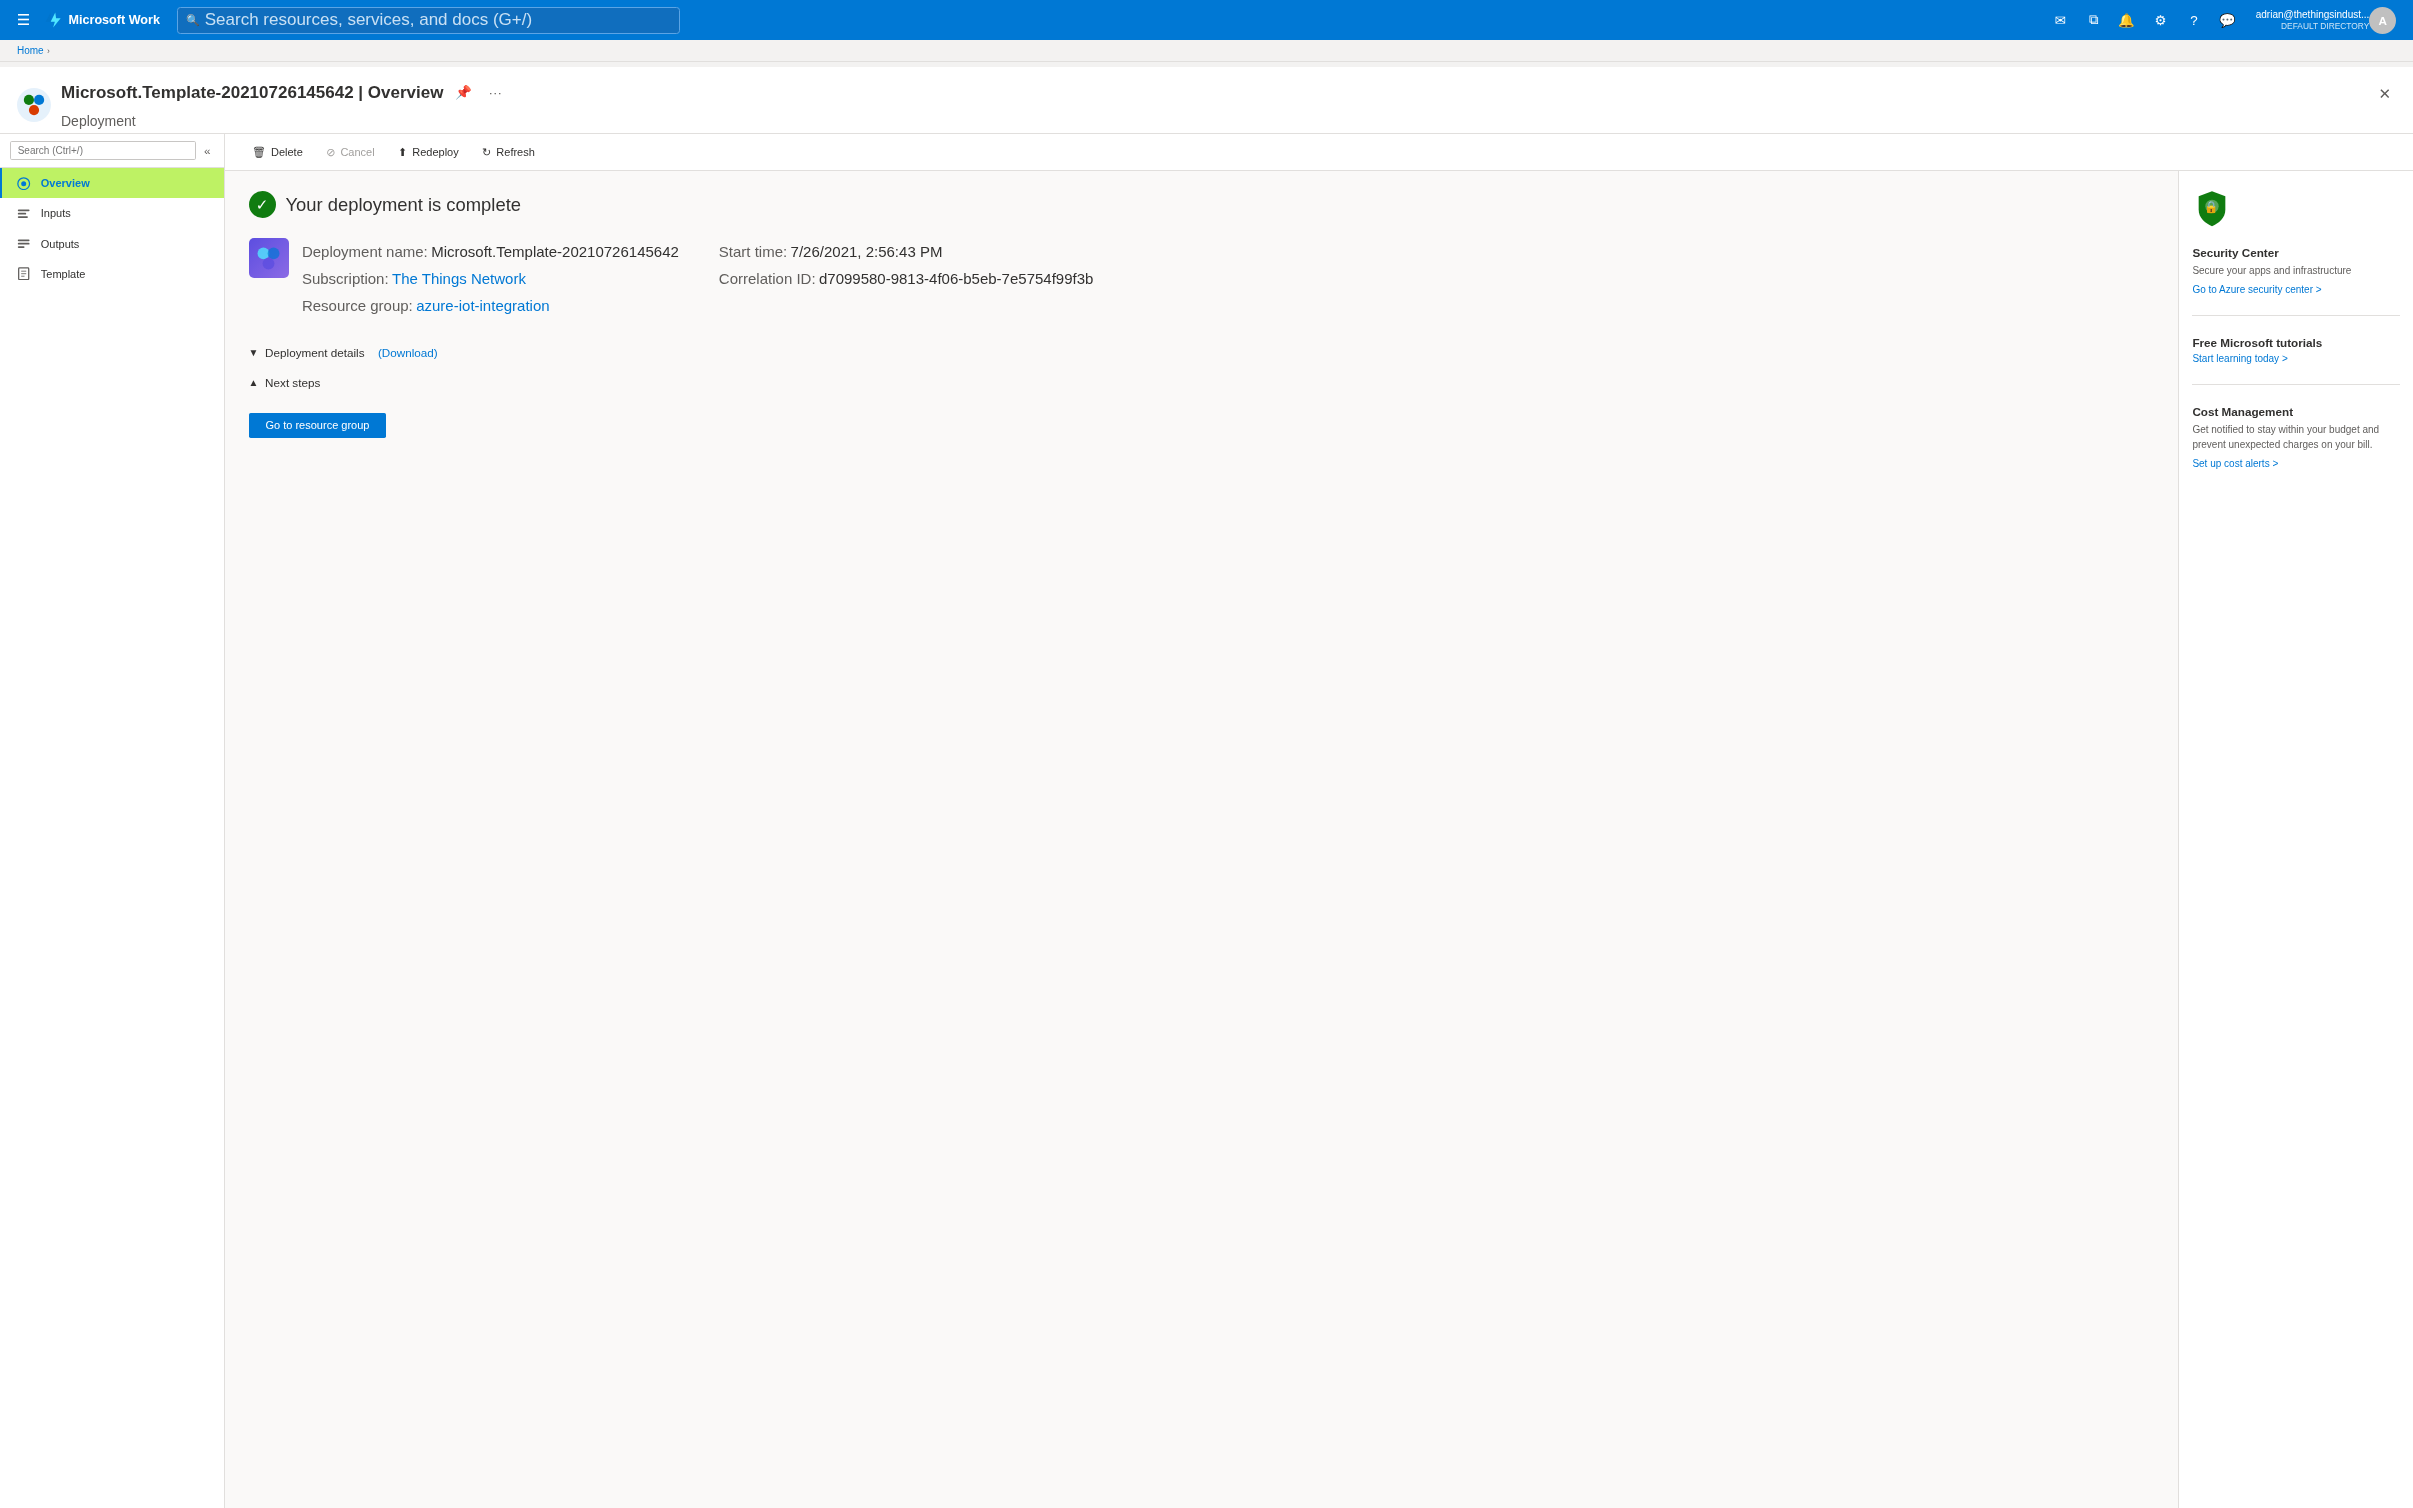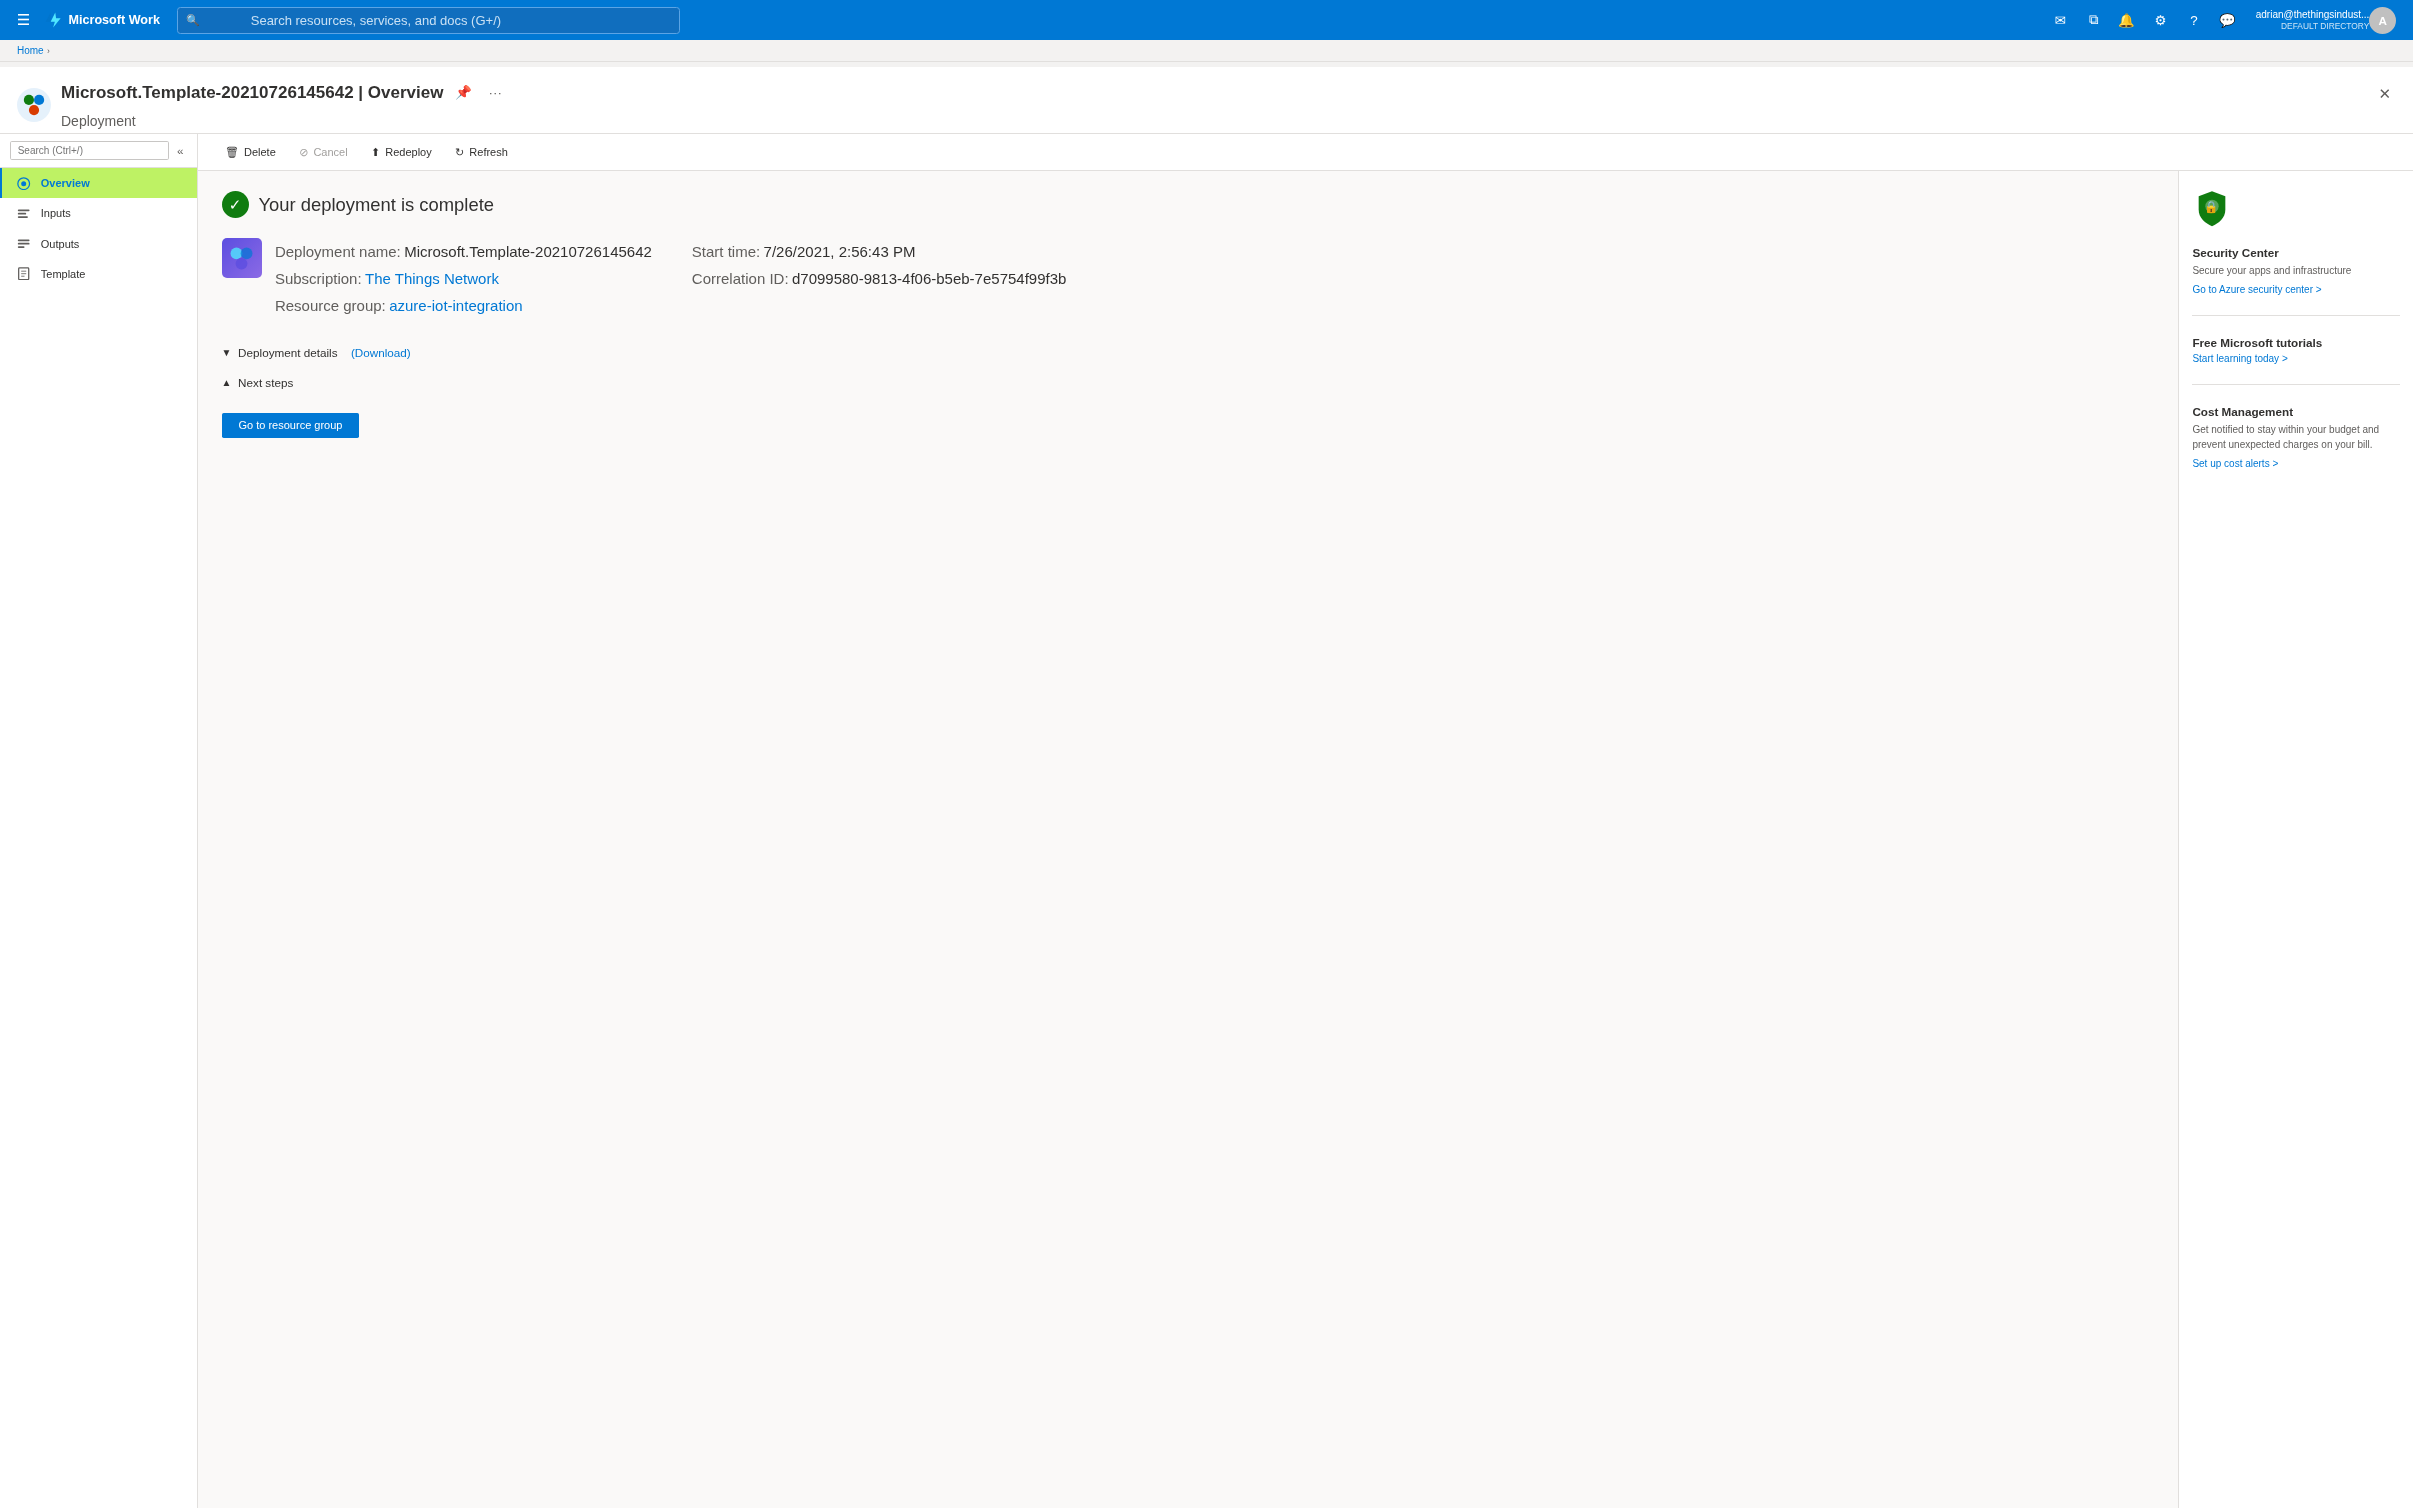--- a/index.html
+++ b/index.html
@@ -49,22 +49,21 @@
       border-radius: 3.4px;
       padding: 0 8.4px;
       height: 27px;
     }
     .search-bar input {
       background: transparent;
       border: none;
       color: white;
       outline: none;
       width: 100%;
-      font-size: 13px;
-      margin-left: 46px;
+      font-size: 17px;
     }
     .search-bar input::placeholder { color: #c8e0f4; }
     .nav-icons {
       display: flex;
       align-items: center;
       gap: 3.4px;
       margin-left: auto;
     }
     .nav-icon-btn {
       background: none;
@@ -172,21 +171,21 @@
     .content-area {
       position: fixed;
       top: 134px;
       left: 0; right: 0; bottom: 0;
       display: flex;
       overflow: hidden;
     }
 
     
     .sidebar {
-      width: 198px;
+      width: 225px;
       background: white;
       border-right: 0.8px solid #e1dfdd;
       flex-shrink: 0;
       display: flex;
       flex-direction: column;
       overflow-y: auto;
     }
     .sidebar-search {
       display: flex;
       align-items: center;

